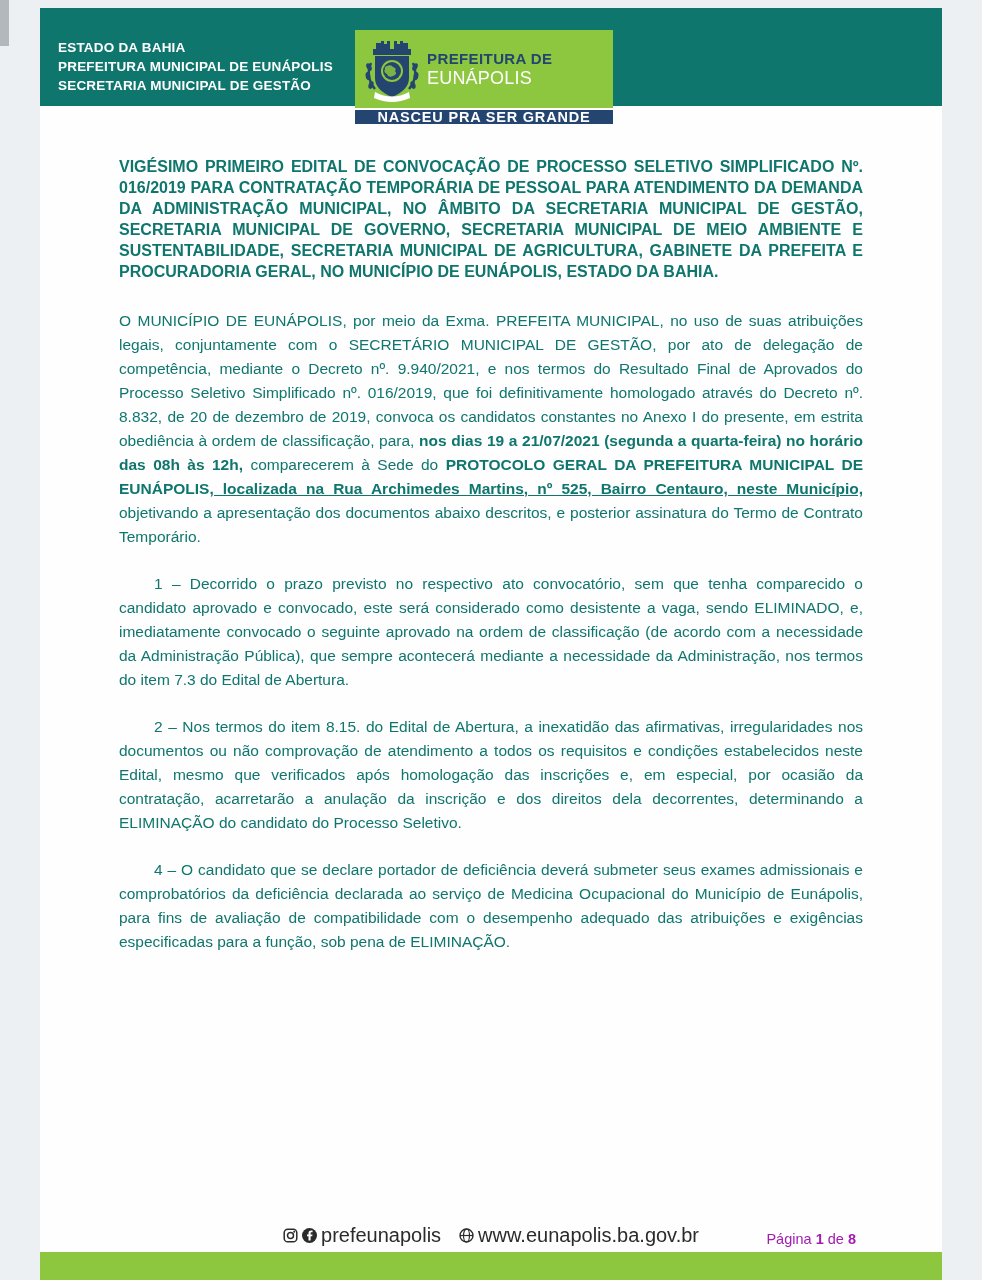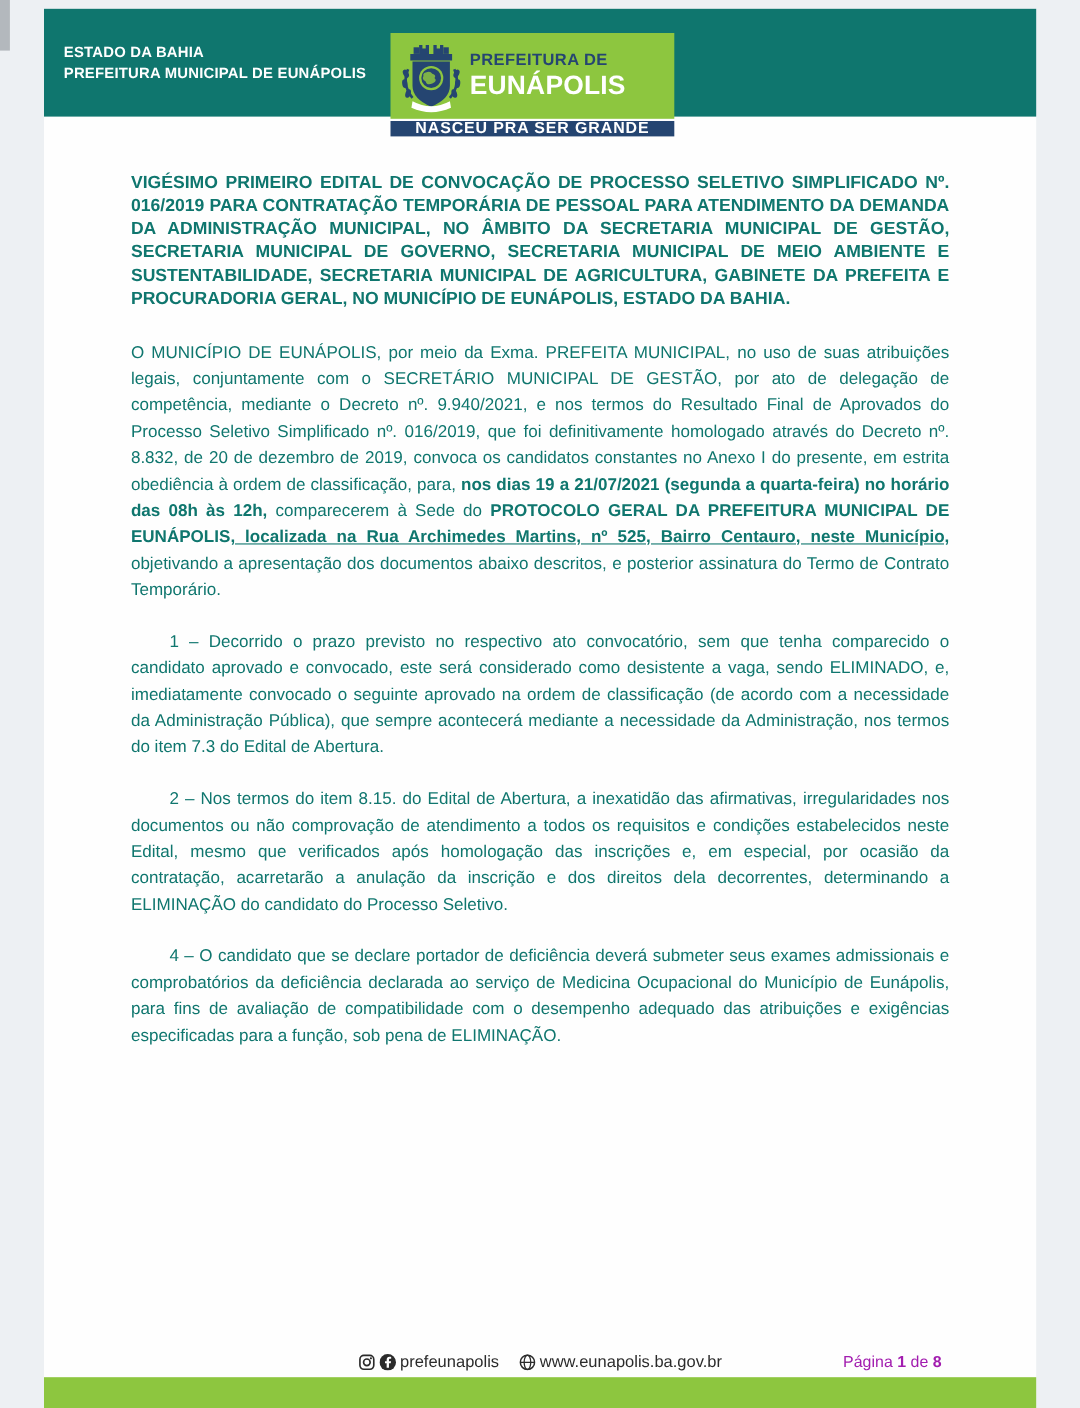--- a/index.html
+++ b/index.html
@@ -15,50 +15,51 @@
     position:absolute;left:40px;top:8px;width:902px;height:1272px;
     background:#fefefe;
   }
   
   .header-bar{position:absolute;left:0;top:0;width:100%;height:98px;background:#0f766e;}
   .inst{position:absolute;left:18px;top:30px;color:#ffffff;font-weight:bold;font-size:13.5px;line-height:19px;letter-spacing:.2px;}
   .logo{position:absolute;left:315px;top:22px;width:258px;z-index:2;}
   .logo-main{height:78px;background:#8dc63f;display:flex;align-items:center;box-sizing:border-box;padding:4px 6px 4px 8px;}
   .logo-text{margin-left:6px;}
   .logo-l1{color:#254571;font-weight:bold;font-size:15px;letter-spacing:.4px;}
-  .logo-l2{color:#ffffff;font-weight:bold;font-size:24px;letter-spacing:.2px;margin-top:1px;}
+  .logo-l2{color:#ffffff;font-weight:normal;font-size:18px;letter-spacing:.2px;margin-top:1px;}
   .logo-slogan{margin-top:2px;height:14px;background:#254571;color:#ffffff;font-weight:bold;font-size:14.5px;letter-spacing:.8px;display:flex;align-items:center;justify-content:center;}
   
   .content{position:absolute;left:79px;top:98px;width:744px;color:#0f766e;}
   .title{margin:50px 0 0 0;font-weight:bold;font-size:16px;line-height:21px;text-align:justify;}
   .para{margin:23px 0 0 0;font-size:15.5px;line-height:24px;text-align:justify;}
   .intro{margin-top:27px;}
   .item{text-indent:35px;}
   .b{font-weight:bold;}
   .bu{font-weight:bold;text-decoration:underline;margin-top:28px;}
   
   .footer{position:absolute;left:0;bottom:33px;width:100%;text-align:center;color:#3c3c3c;}
   .footer-addr{font-size:13.5px;letter-spacing:.1px;}
-  .footer-social{margin-top:4px;font-size:15px;color:#2b2b2b;display:flex;align-items:center;justify-content:center;gap:4px;}
+  .footer-social{margin-top:4px;font-size:20px;color:#2b2b2b;display:flex;align-items:center;justify-content:center;gap:4px;}
   .footer-social .gap{width:10px;}
   .icon{display:inline-block;vertical-align:middle;}
   .pagenum{position:absolute;right:86px;bottom:33px;font-size:14.5px;color:#a21caf;}
   .green-bar{position:absolute;left:0;bottom:0;width:100%;height:28px;background:#8dc63f;}
 </style>
 </head>
 <body>
 
 <div class="scan-artifact"></div>
 
 <div class="page">
 
   <div class="header-bar">
     <div class="inst">
       <div>ESTADO DA BAHIA</div>
       <div>PREFEITURA MUNICIPAL DE EUNÁPOLIS</div>
+      <div>SECRETARIA MUNICIPAL DE GESTÃO</div>
     </div>
   </div>
 
   <div class="logo">
     <div class="logo-main">
       <svg class="icon" width="58" height="68" viewBox="0 0 58 68" aria-hidden="true">
 
         <path d="M10 14 h8 v-8 h3 v3 h3 v-3 h3 v8 h4 v-8 h3 v3 h3 v-3 h3 v8 h8 v6 H10 Z" fill="#254571"></path>
         <rect x="13" y="8" width="5" height="6" fill="#254571"></rect>
         <rect x="40" y="8" width="5" height="6" fill="#254571"></rect>

